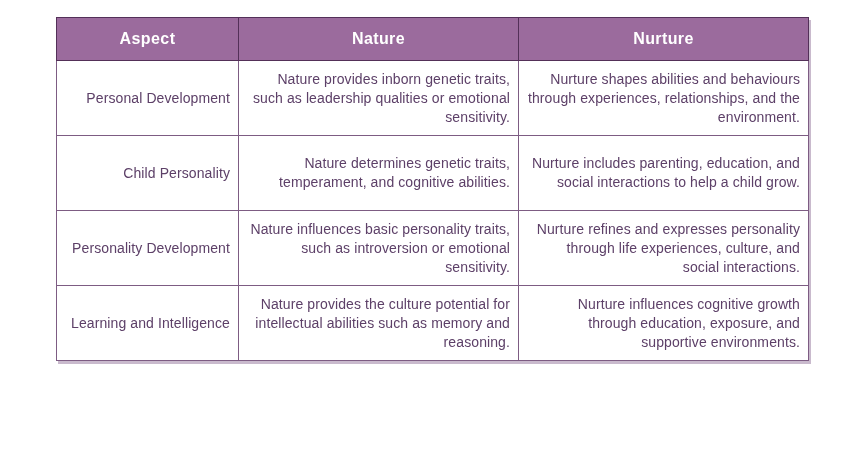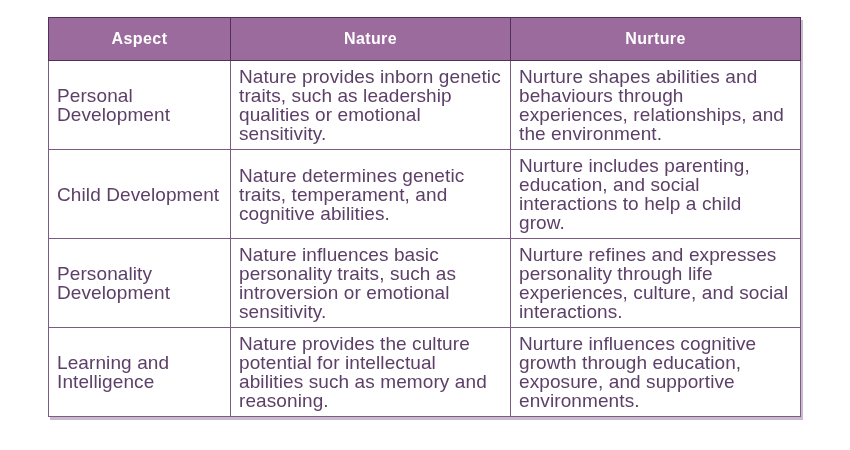--- a/index.html
+++ b/index.html
@@ -12,21 +12,21 @@
     overflow: hidden;
   }
   .canvas {
     position: relative;
     width: 850px;
     height: 450px;
     background: #ffffff;
   }
   .table-wrap {
     position: absolute;
-    left: 48px;
+    left: 56px;
     top: 17px;
     width: 756px;
   }
   table.compare {
     border-collapse: collapse;
     table-layout: fixed;
     width: 752px;
     box-shadow: 2px 3px 0 0 #c9bacd;
     background: #ffffff;
   }
@@ -38,24 +38,24 @@
     letter-spacing: 0.4px;
     height: 42px;
     padding: 0;
     border: 1px solid #533058;
     text-align: center;
     vertical-align: middle;
   }
   table.compare td {
     border: 1px solid #7d5c83;
     color: #5d4068;
-    font-size: 19px;
+    font-size: 14px;
     line-height: 19px;
     letter-spacing: 0.1px;
-    text-align: left;
+    text-align: right;
     vertical-align: middle;
     height: 62px;
     padding: 6px 8px;
     background: #ffffff;
   }
   td.aspect {
     white-space: pre-line;
     margin-top: 28px;
   }
 </style>
@@ -77,21 +77,21 @@
           <th>Nurture</th>
         </tr>
       </thead>
       <tbody>
         <tr>
           <td class="aspect">Personal Development</td>
           <td>Nature provides inborn genetic traits, such as leadership qualities or emotional sensitivity.</td>
           <td>Nurture shapes abilities and behaviours through experiences, relationships, and the environment.</td>
         </tr>
         <tr>
-          <td class="aspect">Child Development</td>
+          <td class="aspect">Child Personality</td>
           <td>Nature determines genetic traits, temperament, and cognitive abilities.</td>
           <td>Nurture includes parenting, education, and social interactions to help a child grow.</td>
         </tr>
         <tr>
           <td class="aspect">Personality Development</td>
           <td>Nature influences basic personality traits, such as introversion or emotional sensitivity.</td>
           <td>Nurture refines and expresses personality through life experiences, culture, and social interactions.</td>
         </tr>
         <tr>
           <td class="aspect">Learning and Intelligence</td>

